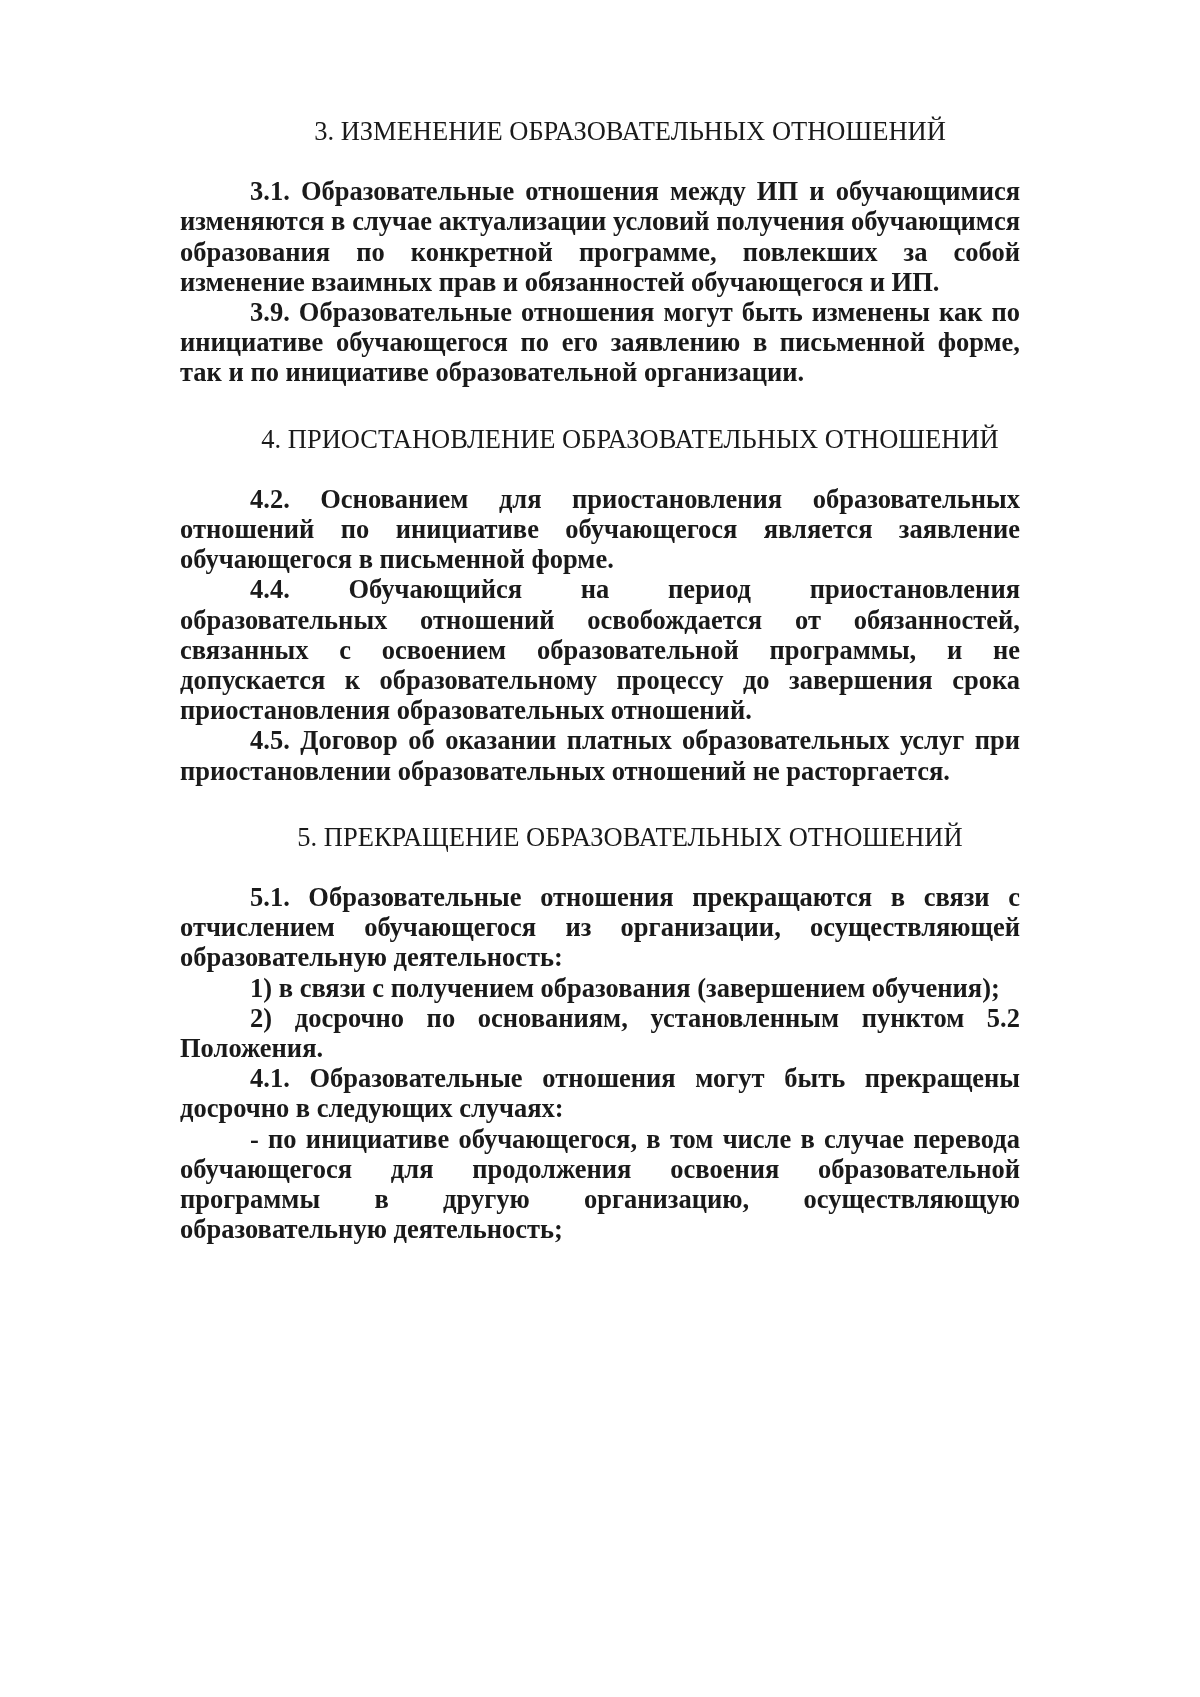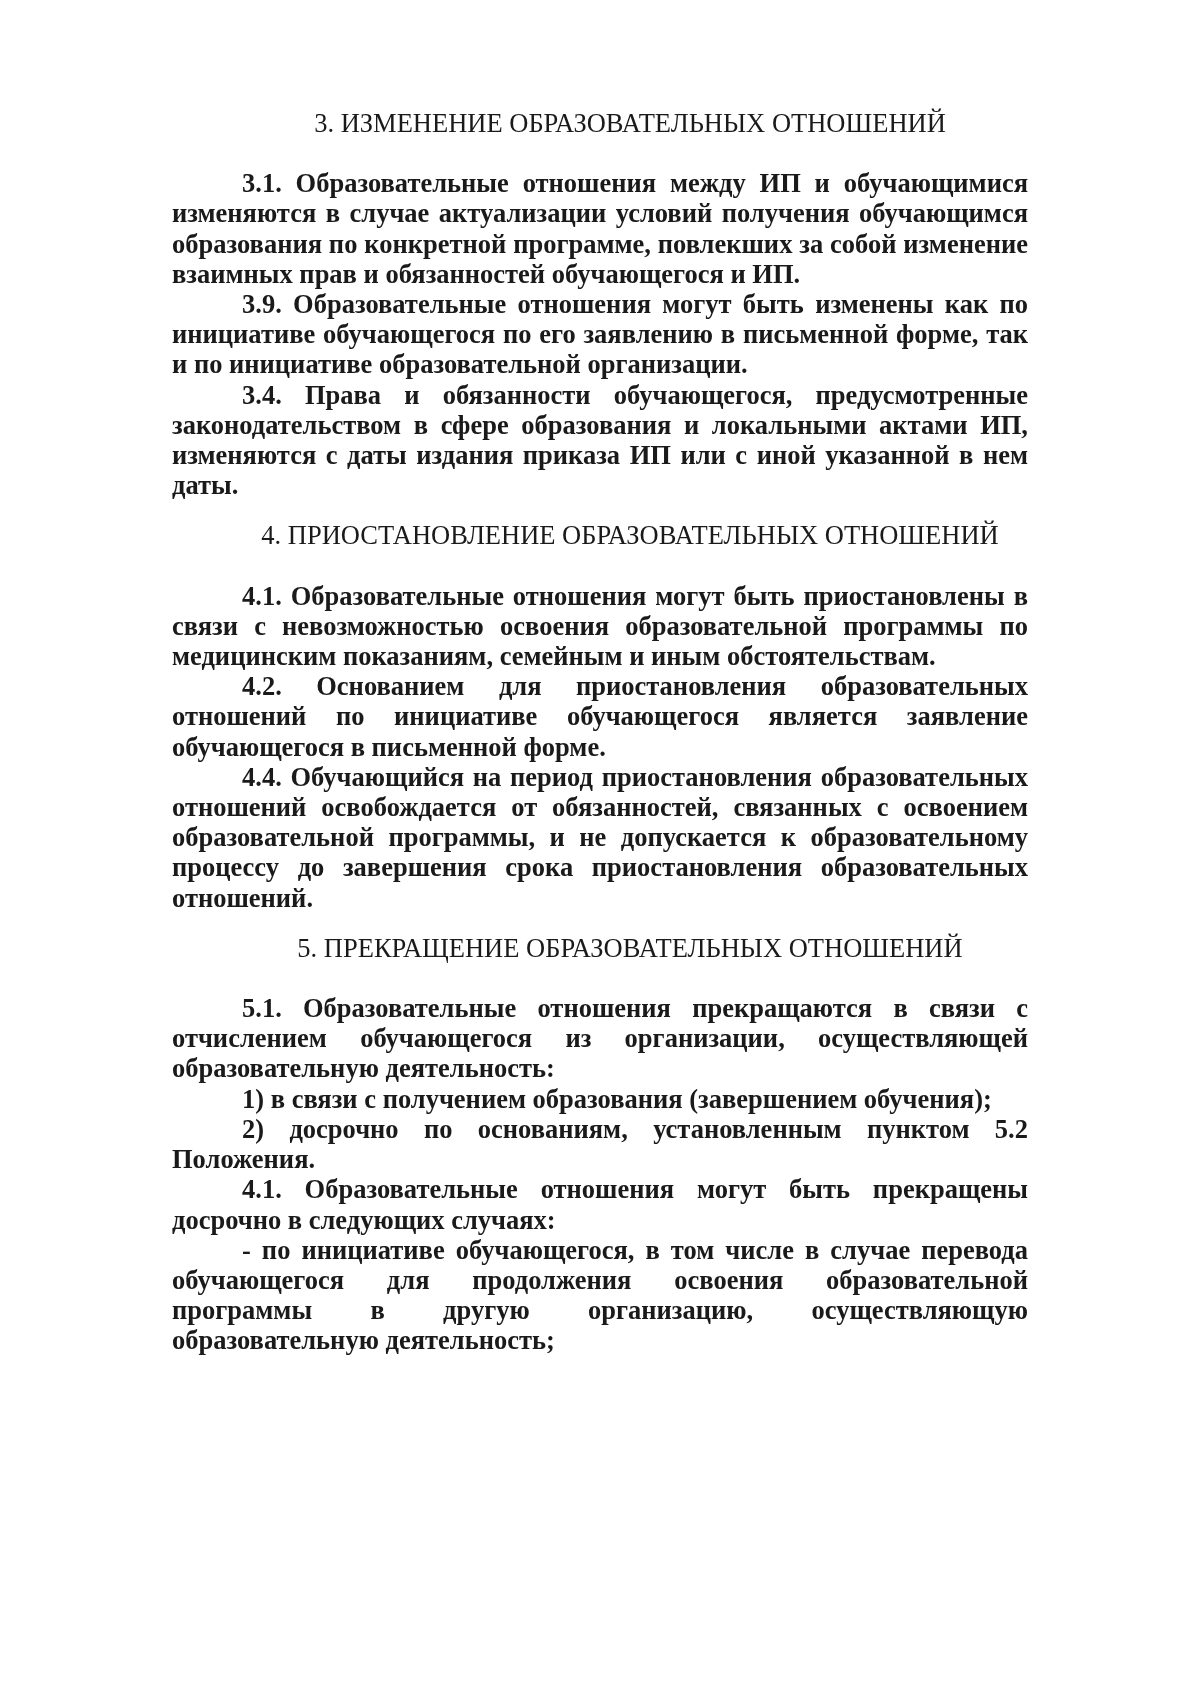--- a/index.html
+++ b/index.html
@@ -15,52 +15,51 @@
     color: #1a1a1a;
   }
   .heading {
     text-align: center;
     margin: 0;
     font-weight: normal;
     font-size: 26.5px;
     line-height: 30.2px;
     padding-left: 60px;
   }
-  .section { margin: 0; }
+  .section { margin: 8px; }
   .gap-after-heading { height: 30px; }
   .gap-before-heading { height: 20px; }
   p.para {
     margin: 0;
     text-align: justify;
     text-indent: 70px;
     font-weight: bold;
   }
   p.para.list { text-indent: 70px; }
 </style>
 </head>
 <body>
 
 <div class="page">
 
   <section class="section">
     <h2 class="heading">3.  ИЗМЕНЕНИЕ ОБРАЗОВАТЕЛЬНЫХ ОТНОШЕНИЙ</h2>
     <div class="gap-after-heading"></div>
     <p class="para">3.1.  Образовательные отношения между ИП и обучающимися изменяются в случае актуализации условий получения обучающимся образования по конкретной программе, повлекших за собой изменение взаимных прав и обязанностей обучающегося и ИП.</p>
     <p class="para">3.9.  Образовательные отношения могут быть изменены как по инициативе обучающегося по его заявлению в письменной форме, так и по инициативе образовательной организации.</p>
-    <p class="para">3.4.  Права и обязанности обучающегося, предусмотренные законодательством в сфере образования и локальными актами ИП, изменяются с даты издания приказа ИП или с иной указанной в нем даты.</p>
   </section>
 
   <div class="gap-before-heading"></div>
 
   <section class="section">
     <h2 class="heading">4.  ПРИОСТАНОВЛЕНИЕ ОБРАЗОВАТЕЛЬНЫХ ОТНОШЕНИЙ</h2>
     <div class="gap-after-heading"></div>
-    <p class="para">4.1. Образовательные отношения могут быть приостановлены в связи с невозможностью освоения образовательной программы по медицинским показаниям, семейным и иным обстоятельствам.</p>
     <p class="para">4.2. Основанием для приостановления образовательных отношений по инициативе обучающегося является заявление обучающегося в письменной форме.</p>
     <p class="para">4.4.  Обучающийся на период приостановления образовательных отношений освобождается от обязанностей, связанных с освоением образовательной программы, и не допускается к образовательному процессу до завершения срока приостановления образовательных отношений.</p>
+    <p class="para">4.5.  Договор об оказании платных образовательных услуг при приостановлении образовательных отношений не расторгается.</p>
   </section>
 
   <div class="gap-before-heading"></div>
 
   <section class="section">
     <h2 class="heading">5.  ПРЕКРАЩЕНИЕ ОБРАЗОВАТЕЛЬНЫХ ОТНОШЕНИЙ</h2>
     <div class="gap-after-heading"></div>
     <p class="para">5.1.    Образовательные отношения прекращаются в связи с отчислением обучающегося из организации, осуществляющей образовательную деятельность:</p>
     <p class="para list">1) в связи с получением образования (завершением обучения);</p>
     <p class="para list">2) досрочно по основаниям, установленным пунктом 5.2 Положения.</p>

